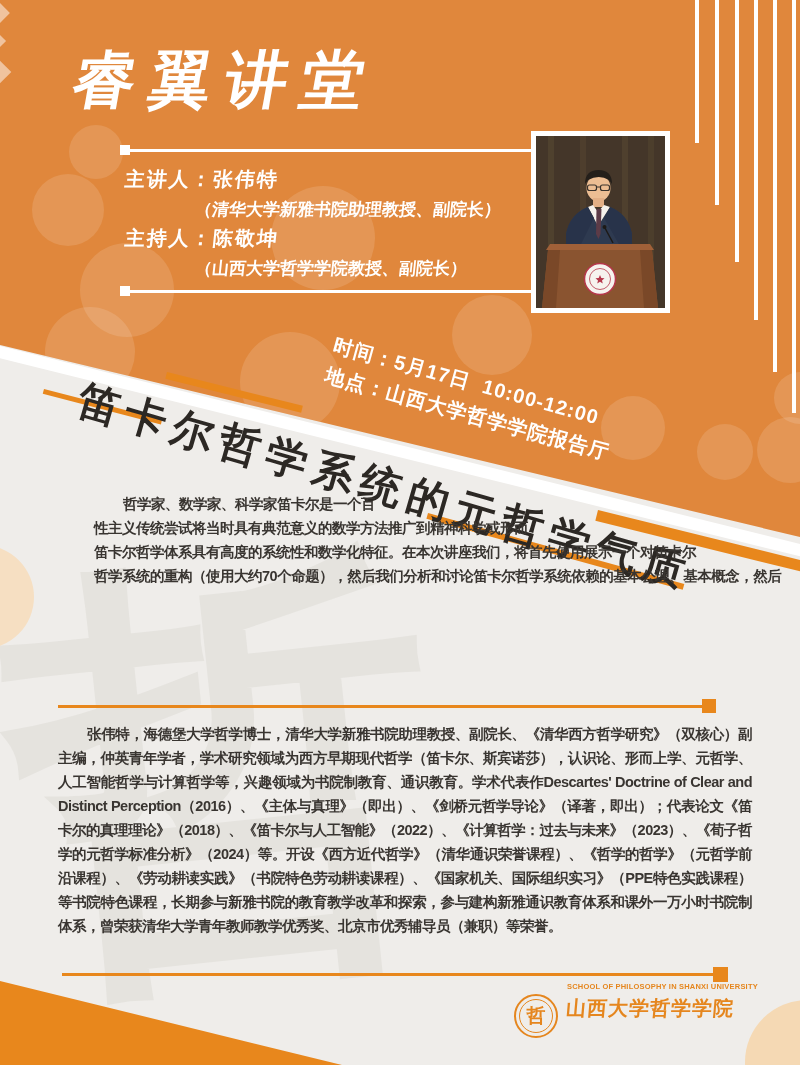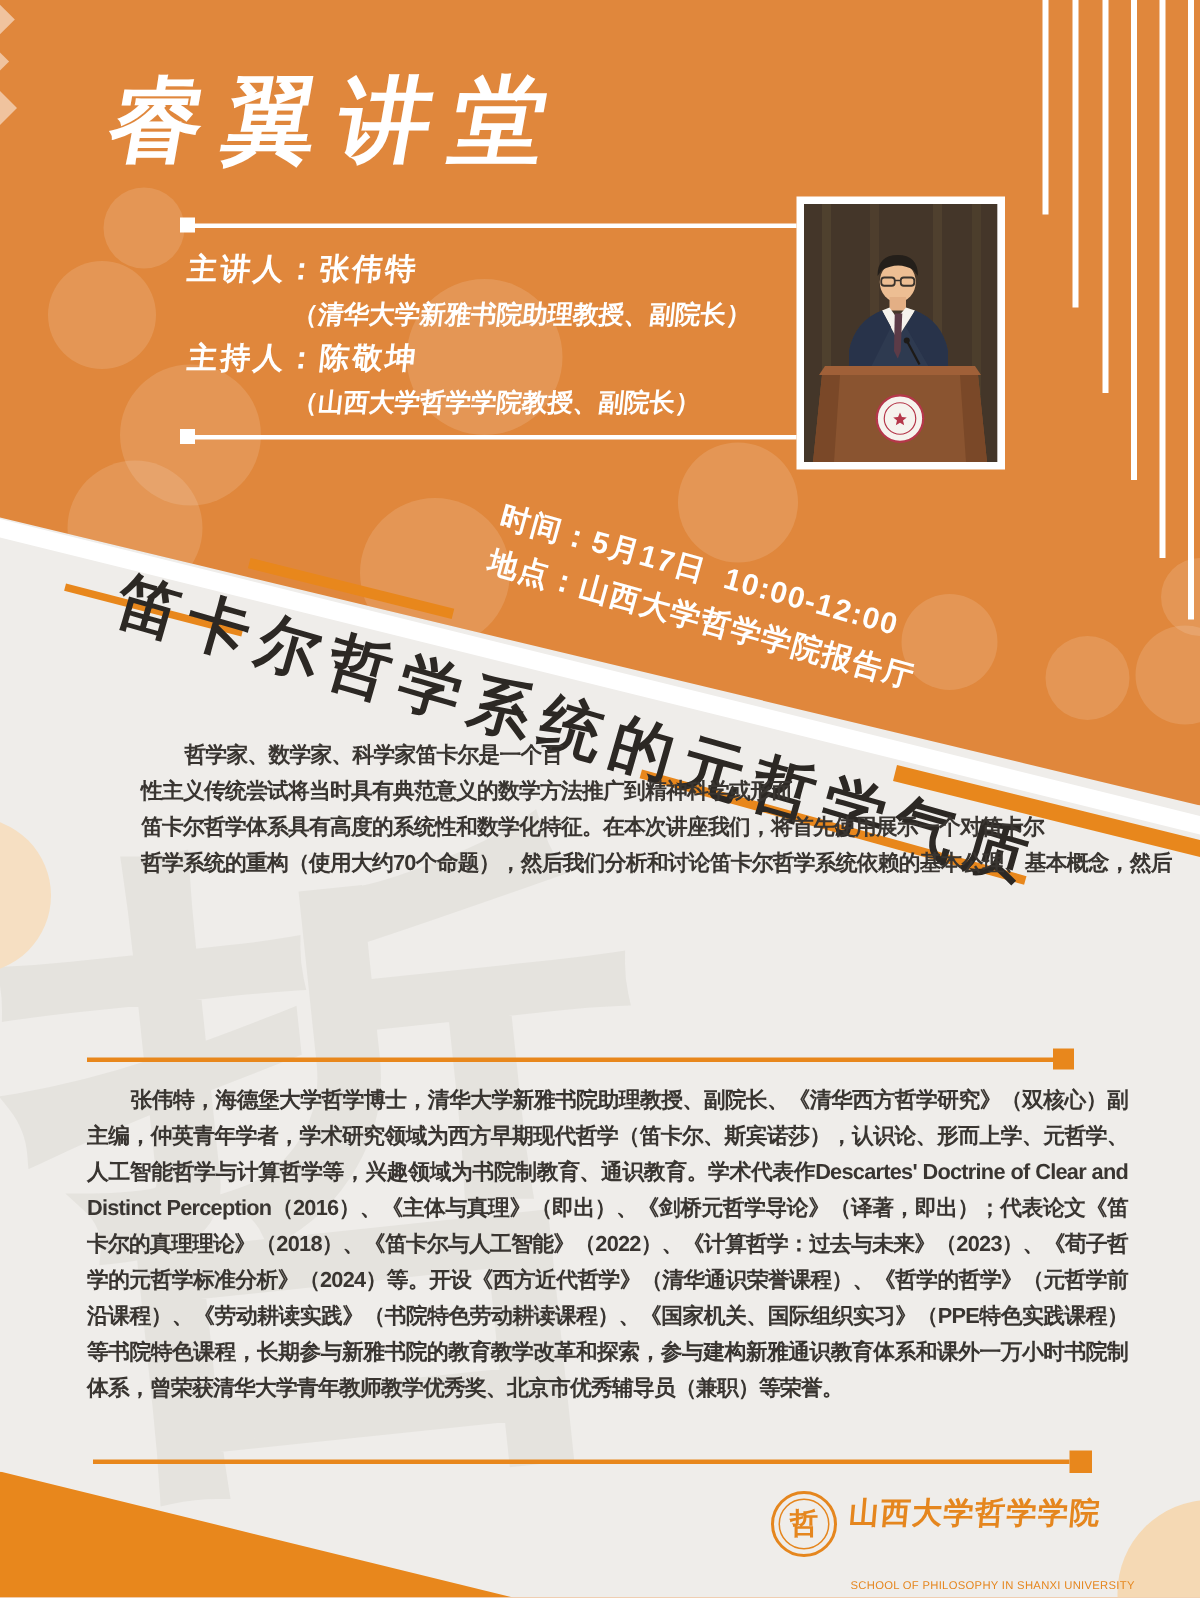--- a/index.html
+++ b/index.html
@@ -97,22 +97,22 @@
     border:1px solid #E5861E;box-sizing:border-box;
     display:flex;align-items:center;justify-content:center;
     font-family:"DejaVu Serif",serif;font-size:19px;font-weight:bold;color:#E5861E;
   }
   .school-cn{
     position:absolute;left:566px;top:995px;
     font-family:"DejaVu Serif",serif;font-size:20px;font-weight:bold;color:#E5861E;
     letter-spacing:1px;transform:skewX(-5deg);white-space:nowrap;
   }
   .school-en{
-    position:absolute;left:567px;top:1052px;
-    font-size:7.5px;font-weight:normal;color:#E5861E;letter-spacing:0.2px;white-space:nowrap;
+    position:absolute;left:567px;top:982px;
+    font-size:7.5px;font-weight:bold;color:#E5861E;letter-spacing:0.2px;white-space:nowrap;
   }
 </style>
 </head>
 <body>
 
 <div class="poster">
 
   <div class="watermark">哲</div>
 
   <div class="peach left"></div>

